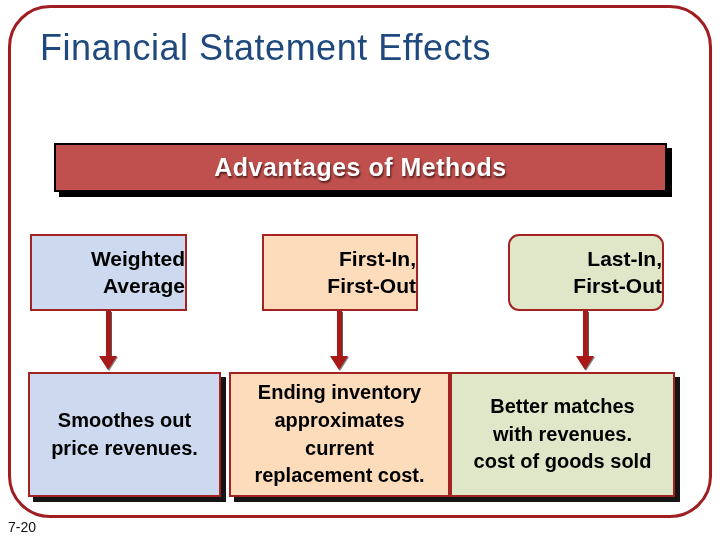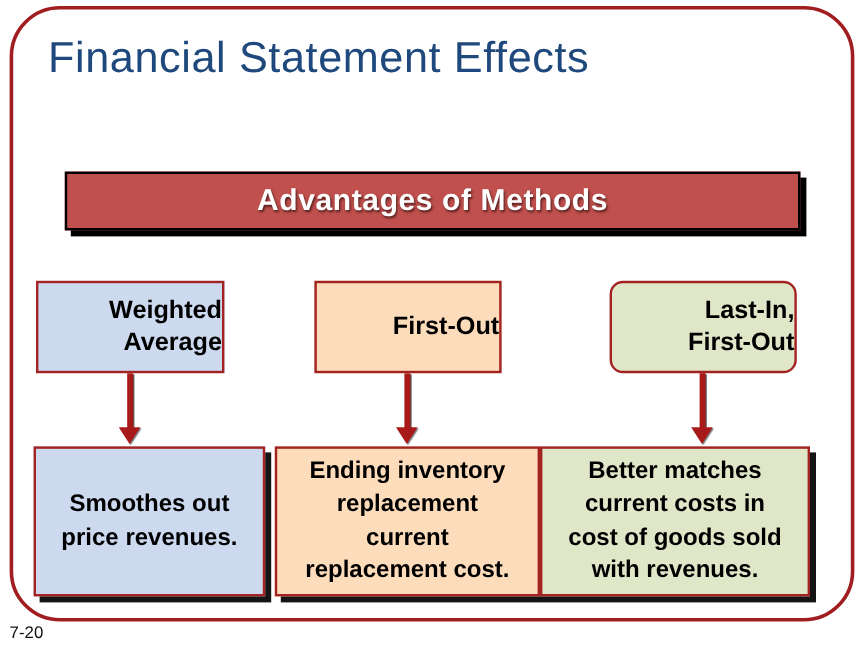--- a/index.html
+++ b/index.html
@@ -109,39 +109,39 @@
       <div>Average</div>
     </div>
   <div class="arrow-shaft shaft-1"></div>
   <div class="arrow-head head-1"></div>
   <div class="body-box body-1" style="background: rgb(204, 217, 238);">
       <div>Smoothes out</div>
       <div>price revenues.</div>
     </div>
 
   <div class="hdr-box hdr-2" style="background: rgb(252, 220, 186);">
+      <div>First-In,</div>
       <div>First-Out</div>
     </div>
   <div class="arrow-shaft shaft-2"></div>
   <div class="arrow-head head-2"></div>
   <div class="body-box body-2" style="background: rgb(252, 220, 186);">
       <div>Ending inventory</div>
-      <div>replacement</div>
+      <div>approximates</div>
       <div>current</div>
       <div>replacement cost.</div>
     </div>
 
   <div class="hdr-box hdr-3" style="background: rgb(223, 231, 200); border-radius: 11px;">
       <div>Last-In,</div>
       <div>First-Out</div>
     </div>
   <div class="arrow-shaft shaft-3"></div>
   <div class="arrow-head head-3"></div>
   <div class="body-box body-3" style="background: rgb(223, 231, 200);">
       <div>Better matches</div>
-      <div>current costs in</div>
+      <div>with revenues.</div>
       <div>cost of goods sold</div>
-      <div>with revenues.</div>
     </div>
 
   <div class="page-num">7-20</div>
 
 </div>
 
 </body></html>

